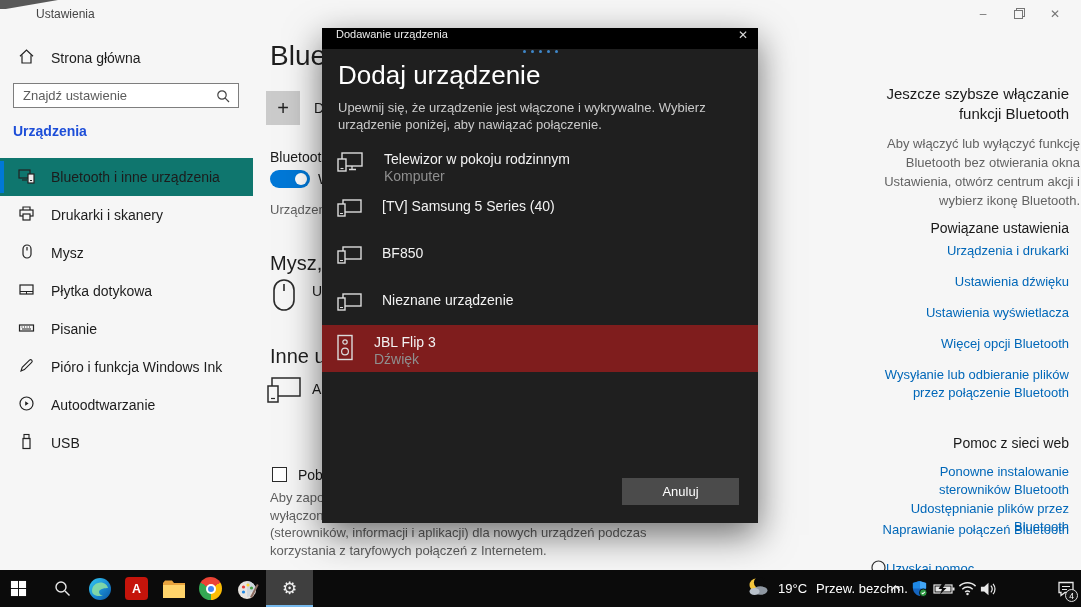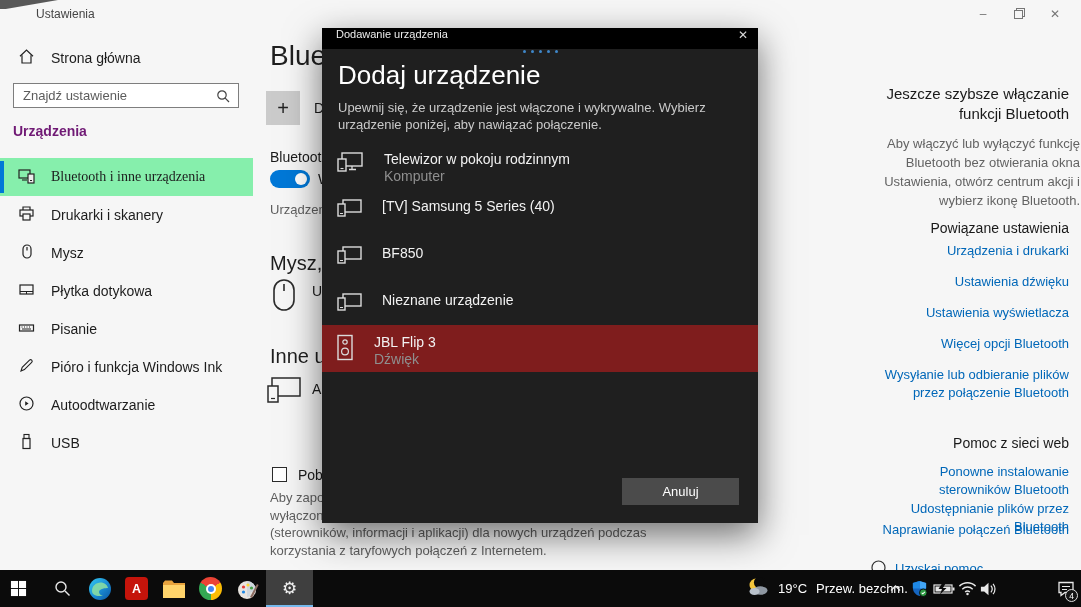--- a/index.html
+++ b/index.html
@@ -15,25 +15,25 @@
 
   
   .side-home{position:absolute;left:18px;top:48px;display:flex;gap:16px;align-items:center;
              font-size:14px;color:#1c1c1c;}
   .search-box{position:absolute;left:13px;top:83px;width:226px;height:25px;background:#fff;
               border:1px solid #7e7e7e;display:flex;align-items:center;box-sizing:border-box;}
   .search-box input{flex:1;border:none;outline:none;background:transparent;font-size:13px;color:#333;
                     padding:0 4px 0 9px;font-family:Liberation Sans, sans-serif;}
   .search-box input::placeholder{color:#5c5c5c;}
   .search-box .mag{margin-right:8px;display:flex;}
-  .side-section{position:absolute;left:13px;top:123px;font-size:14px;font-weight:bold;color:#701a75;}
+  .side-section{position:absolute;left:13px;top:123px;font-size:14px;font-weight:bold;color:#1d4ed8;}
   .side-items{position:absolute;left:0;top:158px;width:253px;}
   .side-item{height:38px;display:flex;align-items:center;padding-left:18px;gap:16px;
              font-size:14px;color:#1c1c1c;position:relative;box-sizing:border-box;}
-  .side-item.sel{background:#86efac;font-family:Liberation Serif, serif;}
+  .side-item.sel{background:#0f766e;}
   .side-item.sel::before{content:"";position:absolute;left:0;top:3px;bottom:3px;width:4px;background:#0078d7;}
 
   
   .m-head{position:absolute;left:270px;top:40px;font-size:28px;font-weight:300;color:#1f1f1f;white-space:nowrap;}
   .m-add{position:absolute;left:266px;top:91px;width:34px;height:34px;background:#cbcbcb;
          display:flex;align-items:center;justify-content:center;font-size:20px;color:#222;}
   .m-add-label{position:absolute;left:314px;top:100px;font-size:14px;color:#1a1a1a;white-space:nowrap;}
   .m-bt-label{position:absolute;left:270px;top:149px;font-size:14px;color:#1a1a1a;}
   .toggle{position:absolute;left:270px;top:170px;width:40px;height:18px;border-radius:10px;background:#0078d7;}
   .toggle::after{content:"";position:absolute;right:3px;top:3px;width:12px;height:12px;border-radius:50%;background:#fff;}
@@ -44,21 +44,21 @@
   .m-check{position:absolute;left:272px;top:467px;width:15px;height:15px;border:1.5px solid #2b2b2b;background:#fff;box-sizing:border-box;}
   .m-check-label{position:absolute;left:298px;top:467px;font-size:14px;color:#1a1a1a;white-space:nowrap;}
   .m-note{position:absolute;left:270px;top:489px;width:410px;font-size:13px;line-height:17.5px;color:#5f5f5f;}
 
   
   .rp{position:absolute;left:873px;width:196px;text-align:right;}
   .rp-h{font-size:15px;color:#191919;line-height:20px;}
   .rp-h2{font-size:14px;color:#191919;}
   .rp-body{font-size:13px;color:#636363;line-height:19px;}
   .rp-link{font-size:13px;color:#0067b8;line-height:18px;cursor:pointer;}
-  .rp-help{position:absolute;left:871px;top:560px;height:10px;overflow:hidden;display:flex;gap:9px;align-items:flex-start;}
+  .rp-help{position:absolute;left:871px;top:560px;height:10px;overflow:hidden;display:flex;align-items:flex-start;}
   .rp-help .rp-link{font-size:13px;}
 
   
   .dlg{position:absolute;left:322px;top:28px;width:436px;height:495px;background:#1f1f1f;
        box-shadow:0 12px 34px rgba(0,0,0,.55);z-index:20;}
   .dlg-tb{height:21px;background:#000;display:flex;padding:0 10px 0 14px;}
   .dlg-tb-title{font-size:11px;color:#ececec;flex:1;}
   .dlg-close{color:#d8d8d8;font-size:12px;width:22px;text-align:right;cursor:pointer;}
   .dots{position:absolute;left:0;right:0;top:22px;display:flex;gap:5px;justify-content:center;}
   .dot{width:3px;height:3px;border-radius:50%;background:#3f87c9;}

